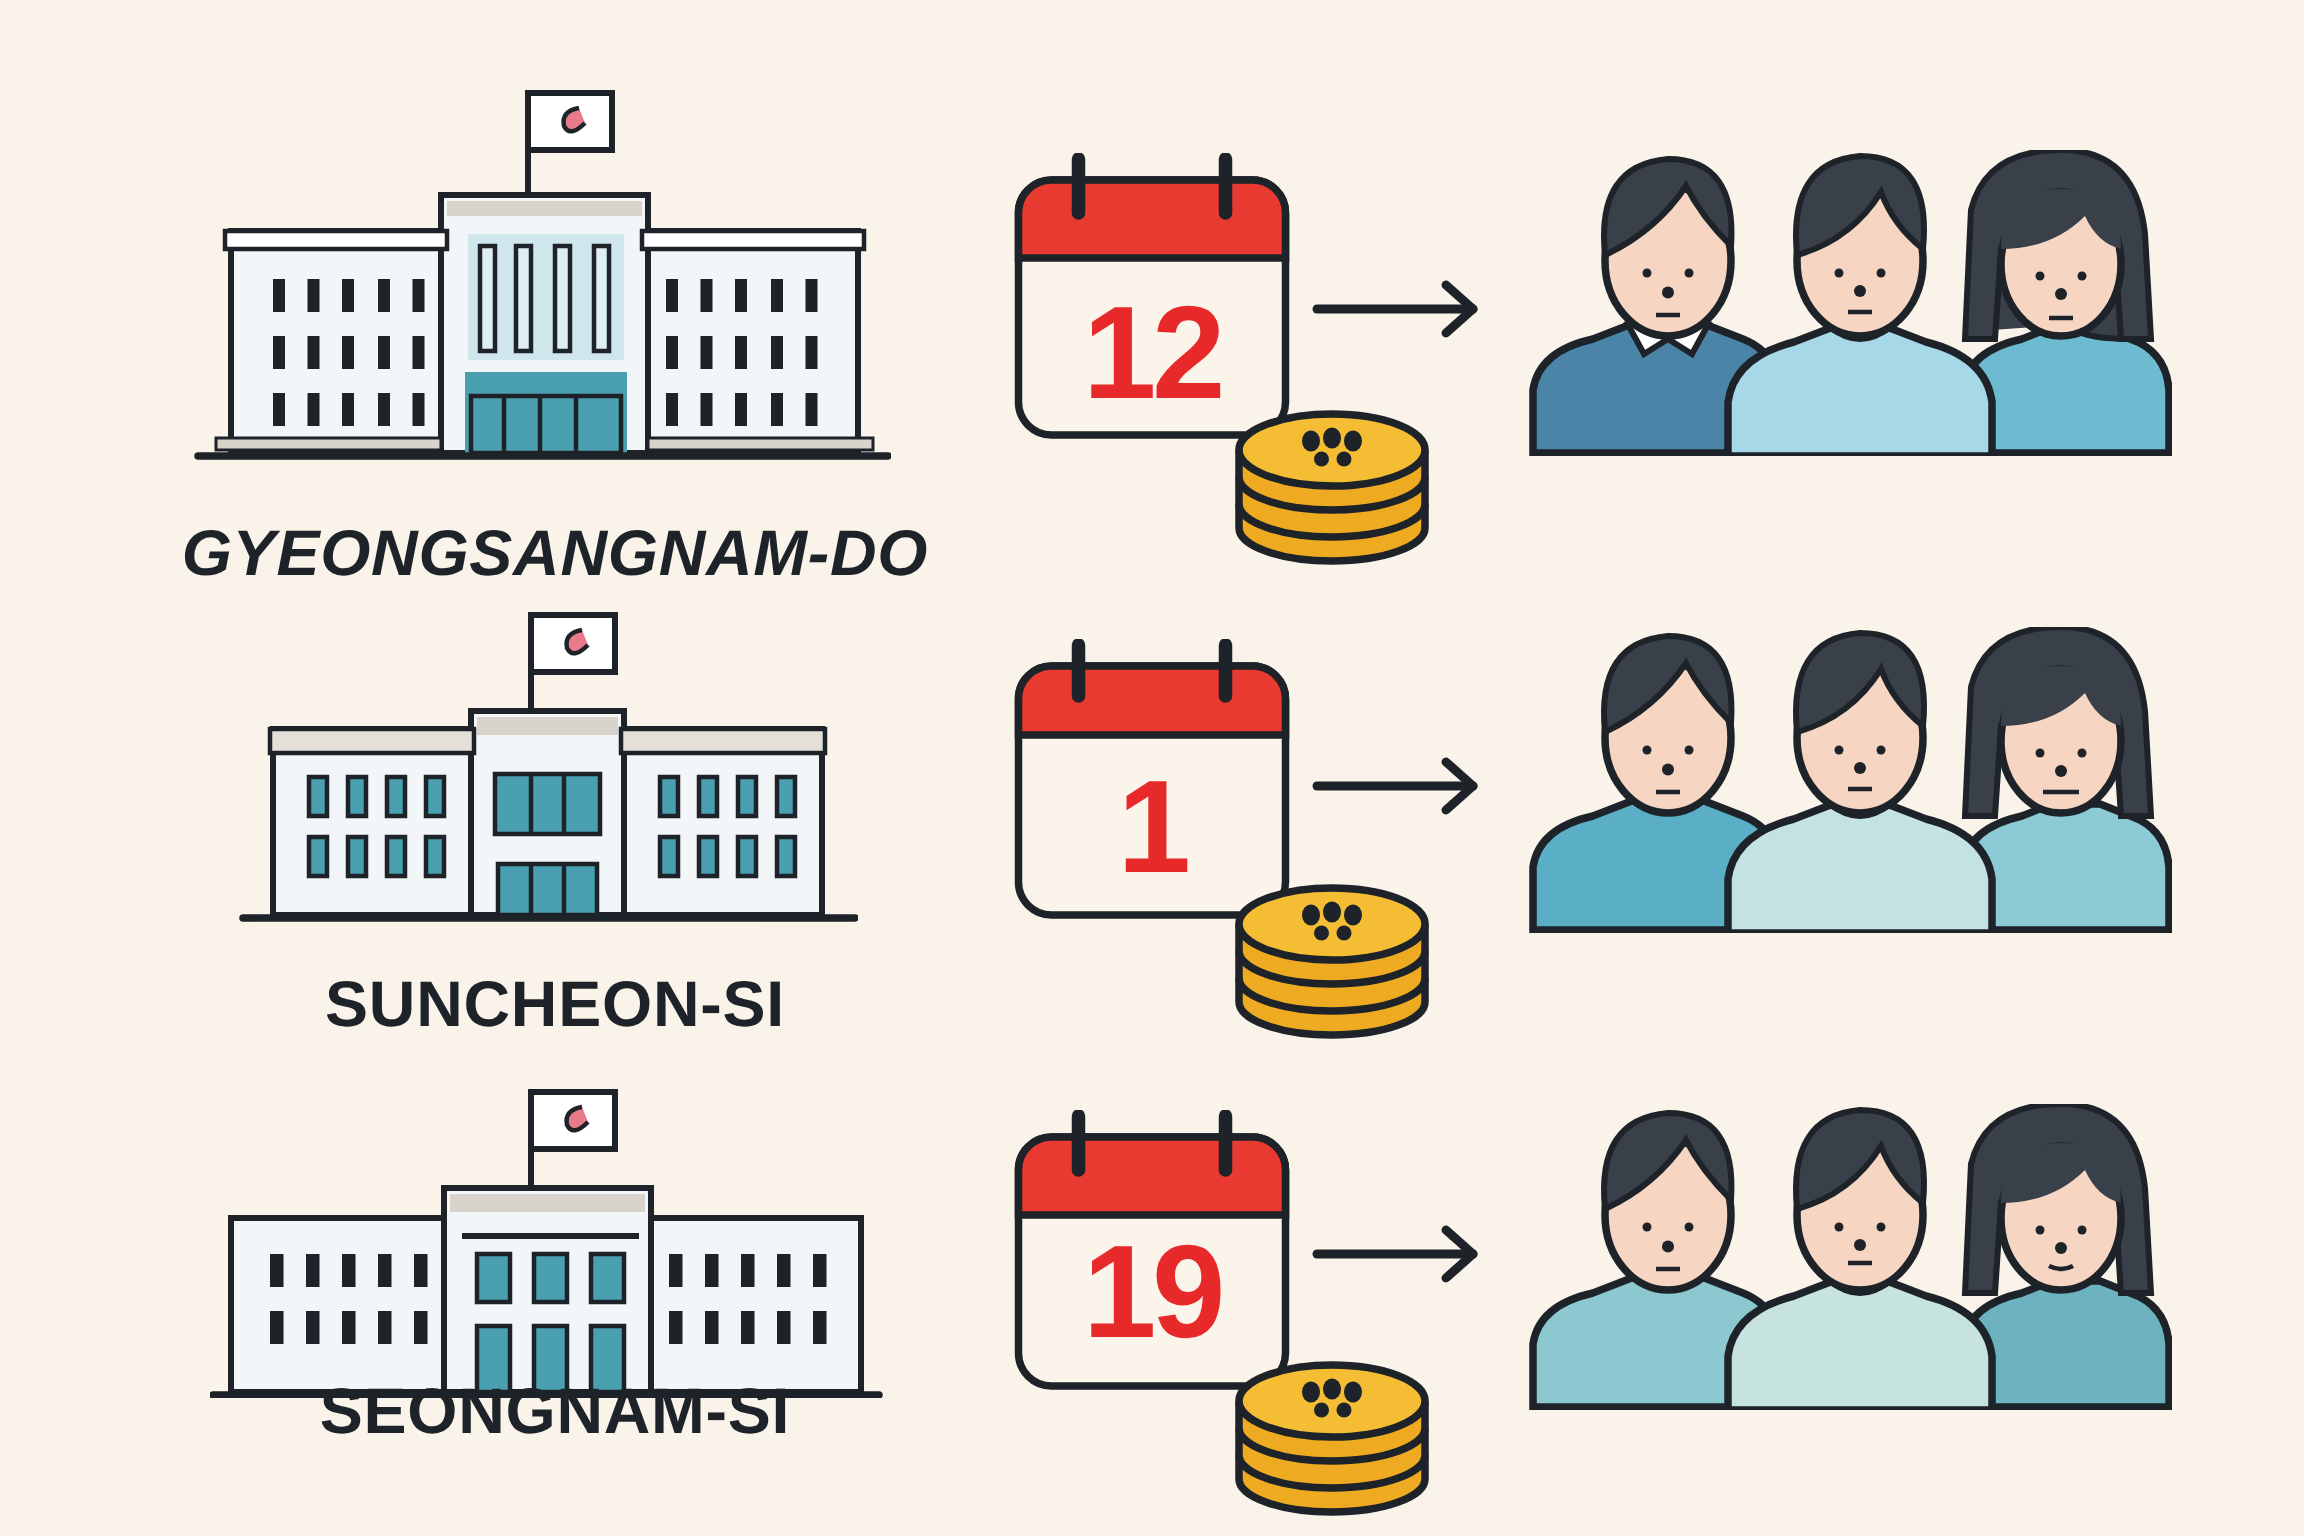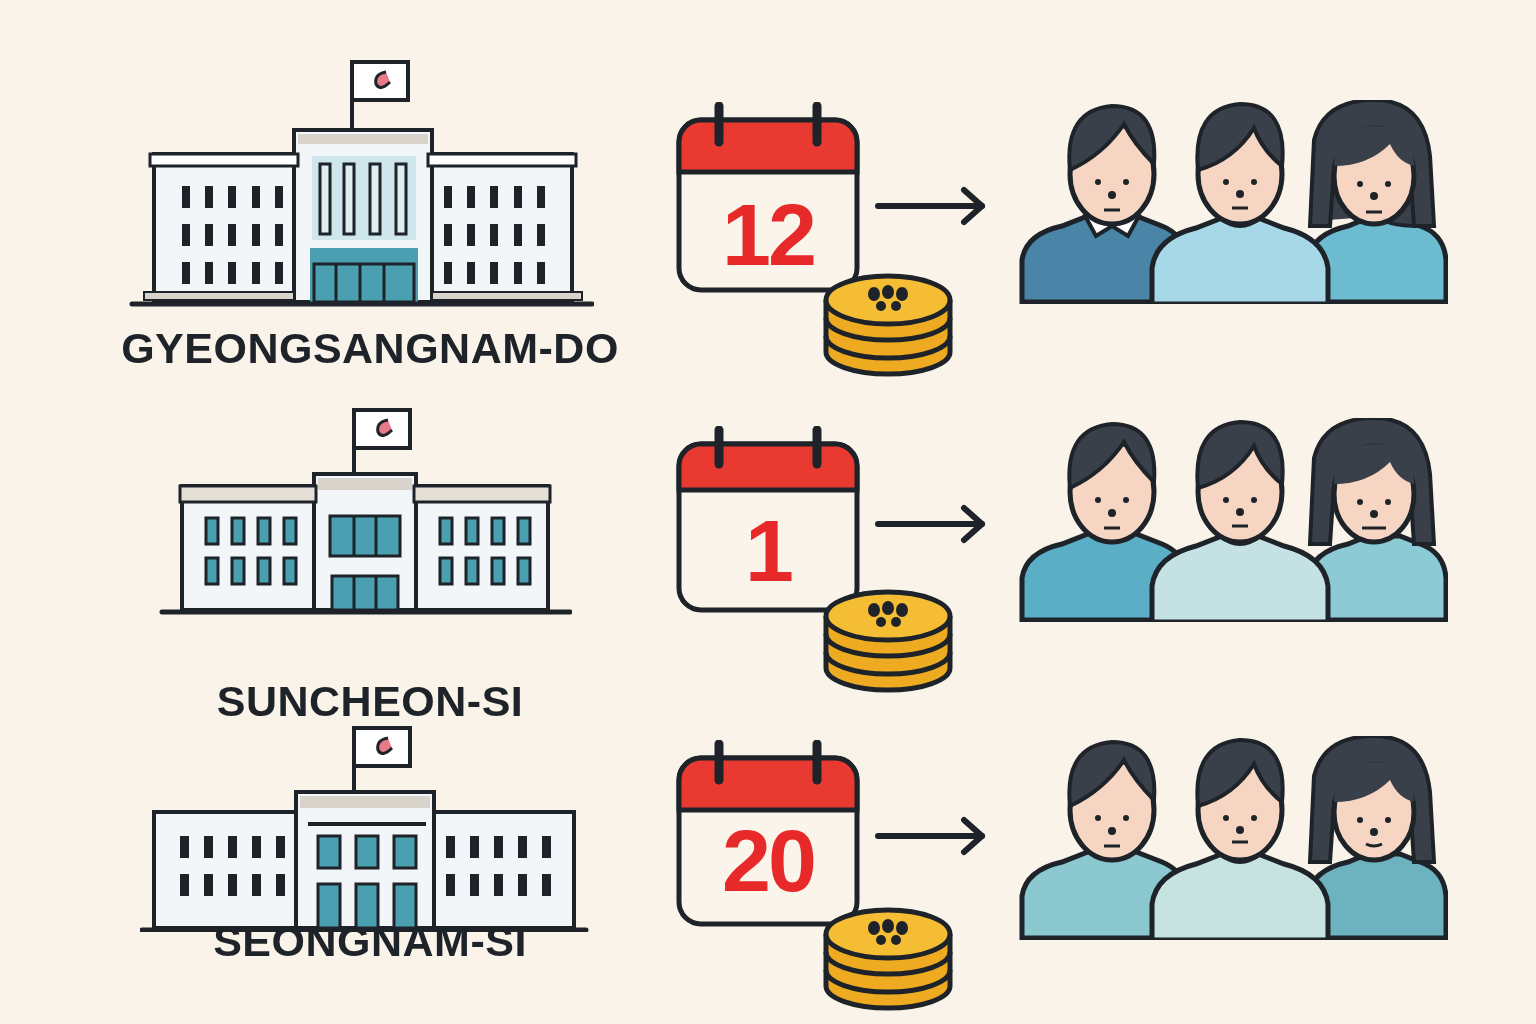--- a/index.html
+++ b/index.html
@@ -88,21 +88,21 @@
       <rect x="186" y="206" width="100" height="38"></rect>
       <line x1="208" y1="206" x2="208" y2="244"></line>
         <line x1="232" y1="206" x2="232" y2="244"></line>
         <line x1="256" y1="206" x2="256" y2="244"></line>
     </g>
 
     <rect x="16" y="234" width="150" height="8" fill="#d8d4cc" stroke="#1d2328" stroke-width="2"></rect>
     <rect x="304" y="234" width="150" height="8" fill="#d8d4cc" stroke="#1d2328" stroke-width="2"></rect>
     <line x1="4" y1="246" x2="464" y2="246" stroke="#1d2328" stroke-width="5" stroke-linecap="round"></line>
   </svg>
-  <div class="region-label" style="left:100px;top:324px;width:540px;">GYEONGSANGNAM-DO</div>
+  <div class="region-label" style="left:100px;top:345px;width:540px;font-style:italic;">GYEONGSANGNAM-DO</div>
 
   <div class="calendar" style="left:676px;top:102px;">
     <svg width="184" height="192" viewBox="0 0 184 192">
       <rect x="3" y="18" width="178" height="170" rx="22" fill="#fbf4ea" stroke="#1d2328" stroke-width="5"></rect>
       <path d="M3 70 V40 a22 22 0 0 1 22 -22 H159 a22 22 0 0 1 22 22 V70 Z" fill="#e83a30" stroke="#1d2328" stroke-width="5"></path>
       <line x1="43" y1="4" x2="43" y2="40" stroke="#1d2328" stroke-width="9" stroke-linecap="round"></line>
       <line x1="141" y1="4" x2="141" y2="40" stroke="#1d2328" stroke-width="9" stroke-linecap="round"></line>
     </svg>
     <div class="cal-num" style="top:82px;">12</div>
   </div>
@@ -187,21 +187,21 @@
       <rect x="174" y="170" width="66" height="34"></rect>
     </g>
     <g stroke="#1d2328" stroke-width="3">
         <line x1="196" y1="110" x2="196" y2="150"></line>
         <line x1="218" y1="110" x2="218" y2="150"></line>
         <line x1="196" y1="170" x2="196" y2="204"></line>
         <line x1="218" y1="170" x2="218" y2="204"></line>
       </g>
     <line x1="4" y1="206" x2="412" y2="206" stroke="#1d2328" stroke-width="5" stroke-linecap="round"></line>
   </svg>
-  <div class="region-label" style="left:100px;top:646px;width:540px;margin-top:31px;">SUNCHEON-SI</div>
+  <div class="region-label" style="left:100px;top:646px;width:540px;">SUNCHEON-SI</div>
 
   <div class="calendar" style="left:676px;top:426px;">
     <svg width="184" height="192" viewBox="0 0 184 192">
       <rect x="3" y="18" width="178" height="166" rx="22" fill="#fbf4ea" stroke="#1d2328" stroke-width="5"></rect>
       <path d="M3 64 V40 a22 22 0 0 1 22 -22 H159 a22 22 0 0 1 22 22 V64 Z" fill="#e83a30" stroke="#1d2328" stroke-width="5"></path>
       <line x1="43" y1="4" x2="43" y2="38" stroke="#1d2328" stroke-width="9" stroke-linecap="round"></line>
       <line x1="141" y1="4" x2="141" y2="38" stroke="#1d2328" stroke-width="9" stroke-linecap="round"></line>
     </svg>
     <div class="cal-num" style="top:74px;">1</div>
   </div>
@@ -294,21 +294,21 @@
   </svg>
   <div class="region-label" style="left:100px;top:917px;width:540px;">SEONGNAM-SI</div>
 
   <div class="calendar" style="left:676px;top:740px;">
     <svg width="184" height="192" viewBox="0 0 184 192">
       <rect x="3" y="18" width="178" height="166" rx="22" fill="#fbf4ea" stroke="#1d2328" stroke-width="5"></rect>
       <path d="M3 70 V40 a22 22 0 0 1 22 -22 H159 a22 22 0 0 1 22 22 V70 Z" fill="#e83a30" stroke="#1d2328" stroke-width="5"></path>
       <line x1="43" y1="4" x2="43" y2="40" stroke="#1d2328" stroke-width="9" stroke-linecap="round"></line>
       <line x1="141" y1="4" x2="141" y2="40" stroke="#1d2328" stroke-width="9" stroke-linecap="round"></line>
     </svg>
-    <div class="cal-num" style="top:70px;">20</div>
+    <div class="cal-num" style="top:70px;">19</div>
   </div>
   <svg class="coins" style="left:822px;top:902px;" viewBox="0 0 132 110">
     <path d="M4 32 V84 a62 22 0 0 0 124 0 V32" fill="#eeab22" stroke="#1d2328" stroke-width="5"></path>
     <path d="M4 50 a62 22 0 0 0 124 0" fill="none" stroke="#1d2328" stroke-width="5"></path>
     <path d="M4 68 a62 22 0 0 0 124 0" fill="none" stroke="#1d2328" stroke-width="5"></path>
     <ellipse cx="66" cy="32" rx="62" ry="24" fill="#f5bd34" stroke="#1d2328" stroke-width="5"></ellipse>
     <g fill="#1d2328">
         <ellipse cx="52" cy="26" rx="6" ry="7"></ellipse>
         <ellipse cx="66" cy="24" rx="6" ry="7"></ellipse>
         <ellipse cx="80" cy="26" rx="6" ry="7"></ellipse>

